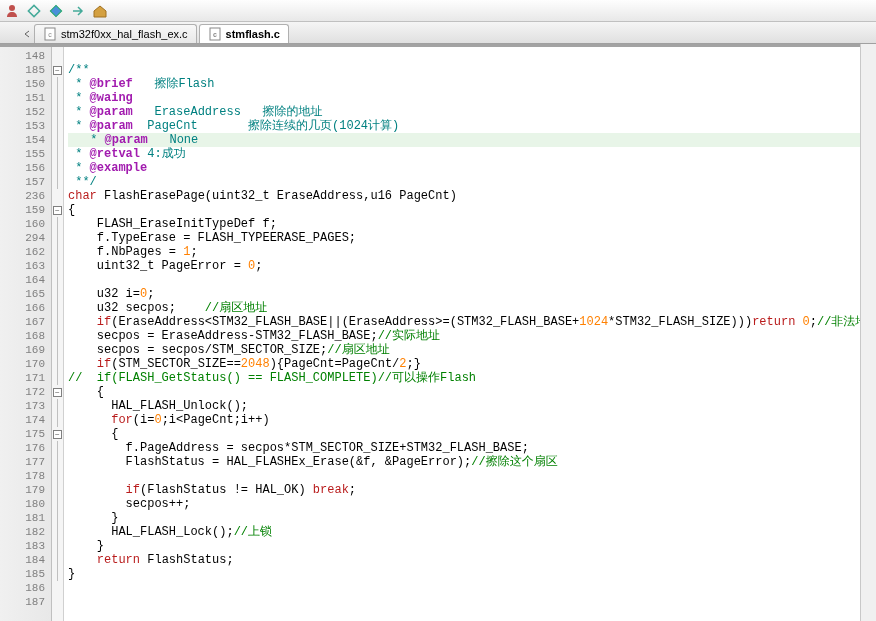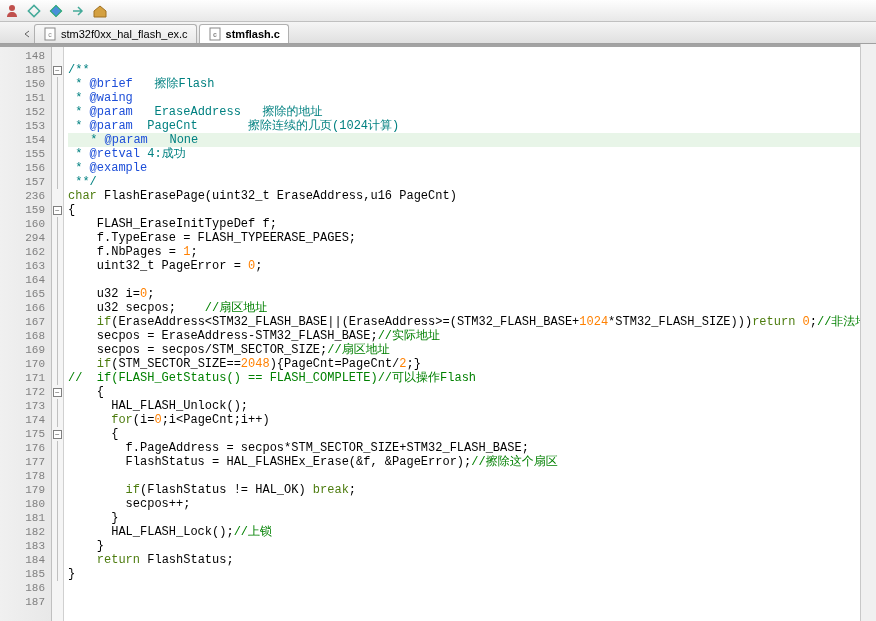--- a/index.html
+++ b/index.html
@@ -14,25 +14,25 @@
 .gutter { width: 52px; background: linear-gradient(to right, #f0f0f0, #e8e8e8); border-right: 1px solid #c0c0c0; text-align: right; color: #808080; font-size: 11px; line-height: 14px; padding-top: 2px; user-select: none; }
 .gutter .ln { padding-right: 6px; height: 14px; }
 .fold-col { width: 12px; background: #f5f5f5; border-right: 1px solid #d0d0d0; display: flex; flex-direction: column; padding-top: 2px; }
 .fold-cell { height: 14px; position: relative; display:flex; align-items:center; justify-content:center; }
 .fold-box { width: 9px; height: 9px; border: 1px solid #808080; background: #fff; font-size: 8px; line-height: 7px; text-align: center; color: #606060; cursor: pointer; }
 .fold-line { width: 1px; background: #c0c0c0; height: 100%; margin: 0 auto; }
 .code { flex: 1; padding: 2px 0 0 4px; line-height: 14px; white-space: pre; font-size: 12px; overflow: hidden; }
 .cl { height: 14px; }
 .hl-line { background: #e8f5e8; padding-left: 15px; }
 .c-comment { color: #008000; }
-.c-key { color: #4d7c0f; margin-top: 12px; }
+.c-key { color: #b91c1c; margin-top: 12px; }
 .c-num { color: #ff8000; }
 .c-ident { color: #000000; margin-top: 28px; }
 .c-doc { color: #008080; }
-.c-doc-tag { color: #1d4ed8; font-weight: normal; }
+.c-doc-tag { color: #a21caf; font-weight: bold; }
 .scroll-right { position: absolute; right: 0; top: 44px; width: 16px; bottom: 0; background: #f0f0f0; border-left: 1px solid #c8c8c8; }
 .tab-nav { width: 14px; height: 18px; display:flex; align-items:center; justify-content:center; cursor:pointer; }
 </style>
 </head>
 <body>
 
 <div class="toolbar">
   <span class="tb-icon"><svg viewBox="0 0 16 16">
         <circle cx="8" cy="5" r="3" fill="#c0504d"></circle>
         <path d="M3 14c0-3 2-5 5-5s5 2 5 5" fill="#c0504d"></path>

